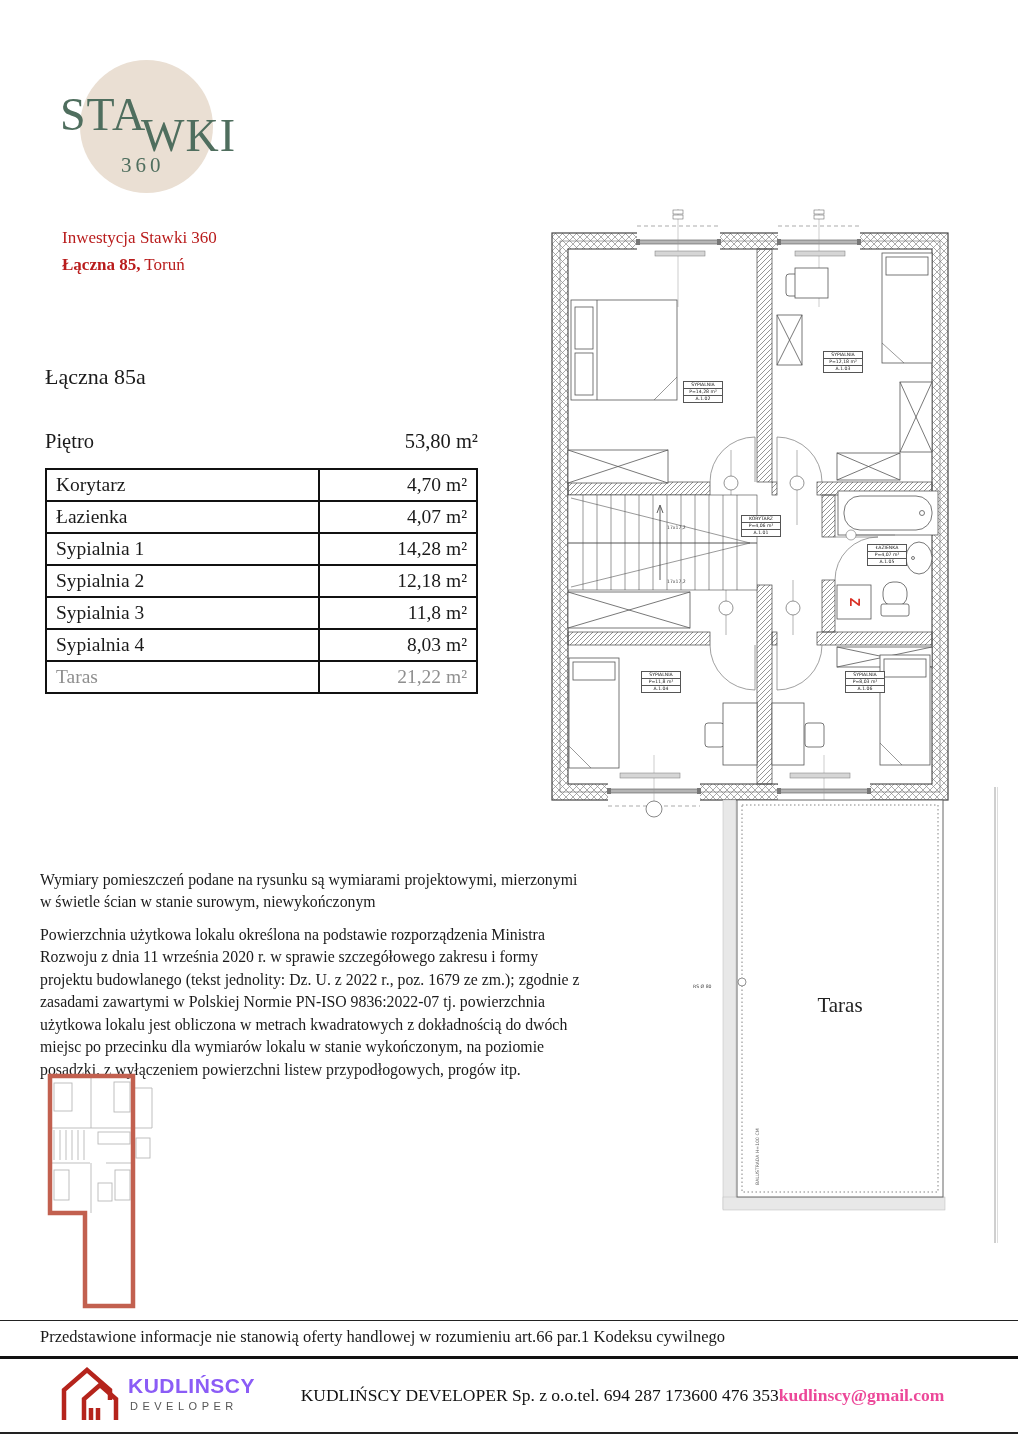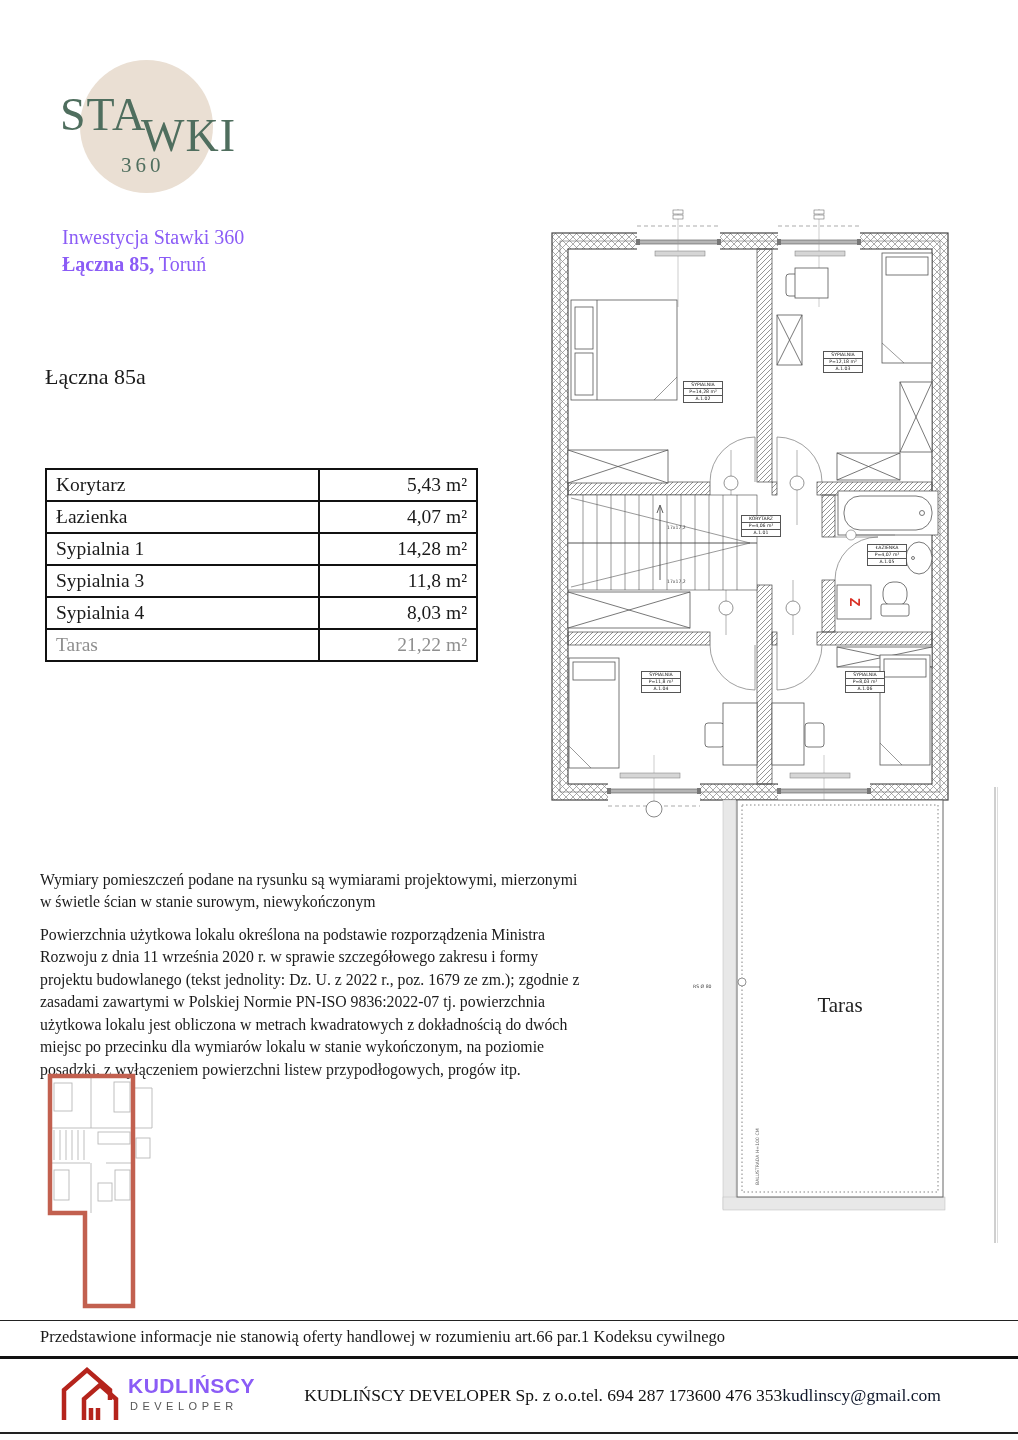--- a/index.html
+++ b/index.html
@@ -6,21 +6,21 @@
   #page{position:relative;width:1018px;height:1440px;background:#fff;overflow:hidden;
         font-family:"Liberation Serif", serif;color:#1a1a1a;}
   .abs{position:absolute;}
 
   
   #logo-circle{left:80px;top:60px;width:133px;height:133px;border-radius:50%;background:#eadfd3;}
   .logo-word{font-family:"Liberation Serif",serif;color:#4f6e5e;line-height:1;}
   #logo-sta{left:60px;top:92px;font-size:46px;letter-spacing:1px;}
   #logo-wki{left:141px;top:113px;font-size:46px;letter-spacing:1px;}
   #logo-360{left:121px;top:155px;font-size:21px;letter-spacing:4px;}
-  #address{left:62px;top:224px;font-size:20px;line-height:27px;color:#8b5cf6;}
+  #address{left:62px;top:224px;font-size:17px;line-height:27px;color:#b91c1c;}
   #address .bold{font-weight:bold;}
 
   
   #unit-title{left:45px;top:364px;font-size:22px;}
   #floor-row{left:45px;top:430px;width:433px;display:flex;justify-content:space-between;font-size:20.5px;}
   #area-table{left:45px;top:468px;width:433px;border-collapse:collapse;}
   #area-table td{border:2px solid #111;font-size:19.5px;height:28px;padding:1px 9px;}
   #area-table td.val{text-align:right;width:138px;}
   #area-table tr.muted td{color:#8f8f8f;}
 
@@ -32,21 +32,21 @@
   #rule-top{top:1320px;height:1px;}
   #rule-mid{top:1356px;height:3px;background:#111;}
   #rule-bot{top:1432px;height:2px;}
   #disclaimer{left:40px;top:1327px;font-size:16.5px;}
 
   
   #footer-logo{left:58px;top:1364px;}
   #footer-name{left:128px;top:1374px;font-family:"Liberation Sans",sans-serif;font-size:21px;font-weight:bold;color:#8b5cf6;letter-spacing:0.5px;}
   #footer-sub{left:130px;top:1400px;font-family:"Liberation Sans",sans-serif;font-size:11px;letter-spacing:4.5px;color:#555;}
   #footer-line{left:295px;top:1385px;width:655px;display:flex;justify-content:center;font-size:17.5px;color:#111;}
-  #footer-line a{color:#0f172a;text-decoration:none;}
+  #footer-line a{color:#ec4899;text-decoration:none;font-weight:bold;}
 
   
   #plan{left:545px;top:195px;width:473px;height:1060px;}
   #plan svg{position:absolute;left:0;top:0;}
   .plabel{position:absolute;background:#fff;border:0.6px solid #555;width:38px;
           font-family:"DejaVu Sans",sans-serif;font-size:4.6px;line-height:6px;text-align:center;color:#222;}
   .plabel div{border-bottom:0.6px solid #555;padding:0 1px;white-space:nowrap;overflow:hidden;}
   .plabel div:last-child{border-bottom:none;}
   .tinytext{position:absolute;font-family:"DejaVu Sans",sans-serif;font-size:4.6px;color:#444;white-space:nowrap;}
   #taras-label{left:192px;top:798px;width:206px;text-align:center;font-size:21px;color:#222;font-family:"Liberation Serif",serif;}
@@ -65,34 +65,42 @@
   <div class="abs logo-word" id="logo-wki">WKI</div>
   <div class="abs logo-word" id="logo-360">360</div>
 
   <div class="abs" id="address">
     <div>Inwestycja Stawki 360</div>
     <div><span class="bold">Łączna 85,</span><span> Toruń</span></div>
   </div>
 
   <div class="abs" id="unit-title">Łączna 85a</div>
 
+  <div class="abs" id="floor-row">
+    <span>Piętro</span>
+    <span>53,80 m²</span>
+  </div>
 
   <table class="abs" id="area-table">
     <tbody>
       <tr>
         <td>Korytarz</td>
-        <td class="val">5,43 m²</td>
+        <td class="val">4,70 m²</td>
       </tr>
       <tr>
         <td>Łazienka</td>
         <td class="val">4,07 m²</td>
       </tr>
       <tr>
         <td>Sypialnia 1</td>
         <td class="val">14,28 m²</td>
+      </tr>
+      <tr>
+        <td>Sypialnia 2</td>
+        <td class="val">12,18 m²</td>
       </tr>
       <tr>
         <td>Sypialnia 3</td>
         <td class="val">11,8 m²</td>
       </tr>
       <tr>
         <td>Sypialnia 4</td>
         <td class="val">8,03 m²</td>
       </tr>
       <tr class="muted">

